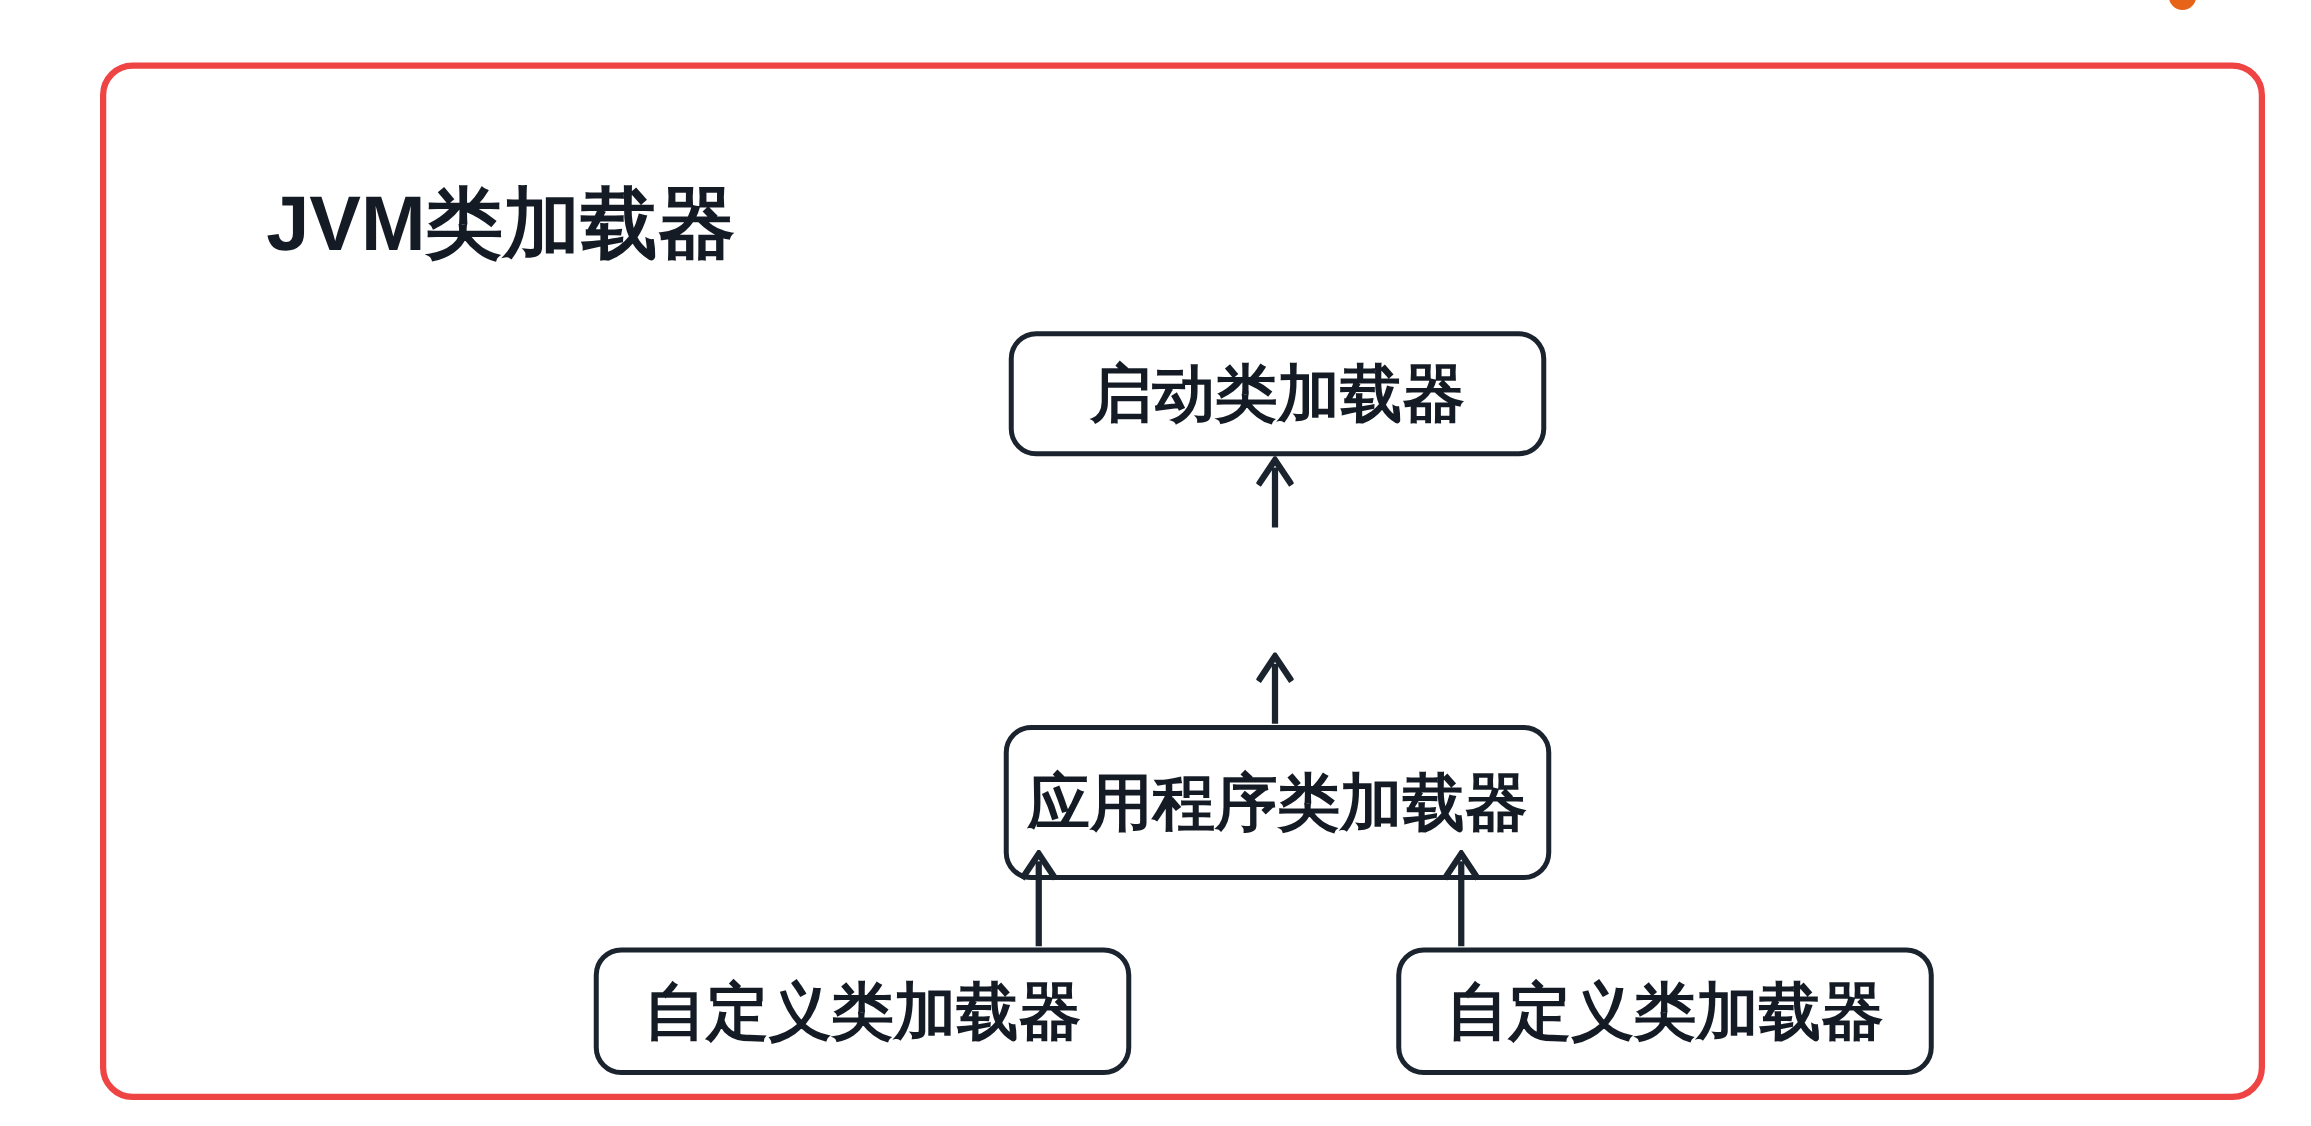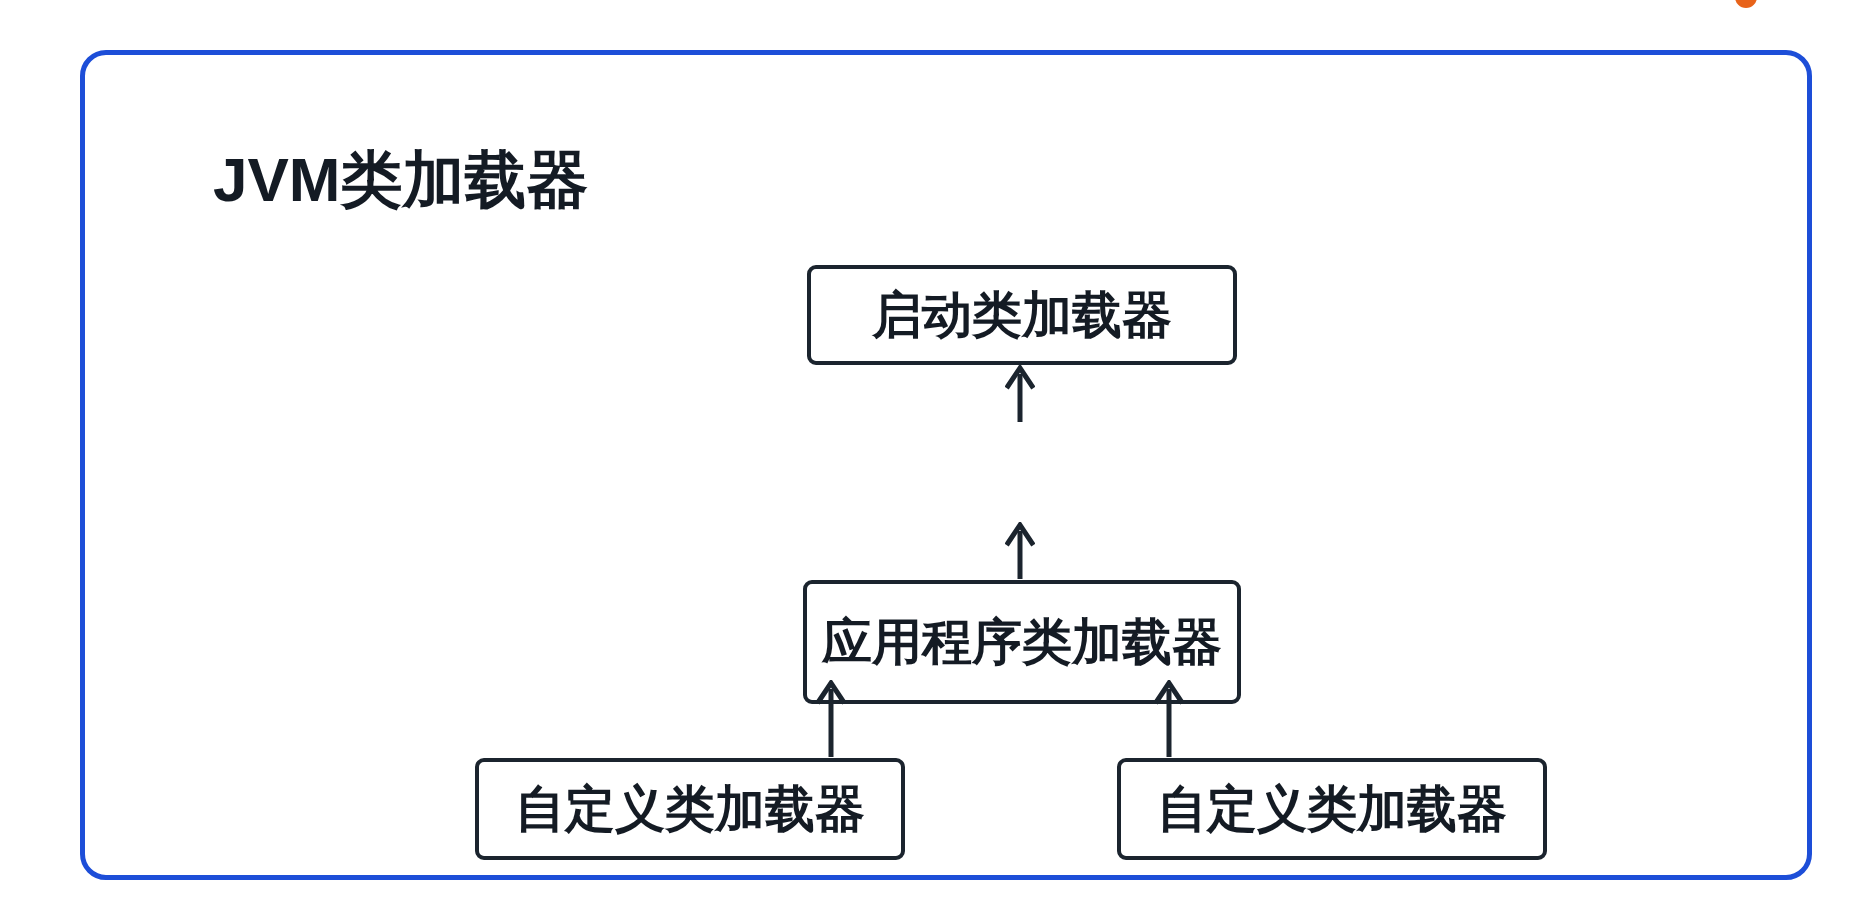--- a/index.html
+++ b/index.html
@@ -27,42 +27,42 @@
   }
 
   
   #diagram-frame {
     position: absolute;
     left: 80px;
     top: 50px;
     width: 1732px;
     height: 830px;
     box-sizing: border-box;
-    border: 5px solid #1d4ed8;
+    border: 5px solid #ef4444;
     border-radius: 26px;
     background: #ffffff;
   }
 
   #diagram-title {
     position: absolute;
     left: 128px;
     top: 94px;
     font-size: 62px;
     font-weight: 700;
     letter-spacing: 0px;
     color: #141b24;
     white-space: nowrap;
     line-height: 1;
   }
 
   .node {
     position: absolute;
     box-sizing: border-box;
     border: 4px solid #1b242e;
-    border-radius: 9px;
+    border-radius: 22px;
     background: #ffffff;
     display: flex;
     align-items: center;
     justify-content: center;
     color: #141b24;
     font-size: 50px;
     font-weight: 700;
     white-space: nowrap;
   }
 

